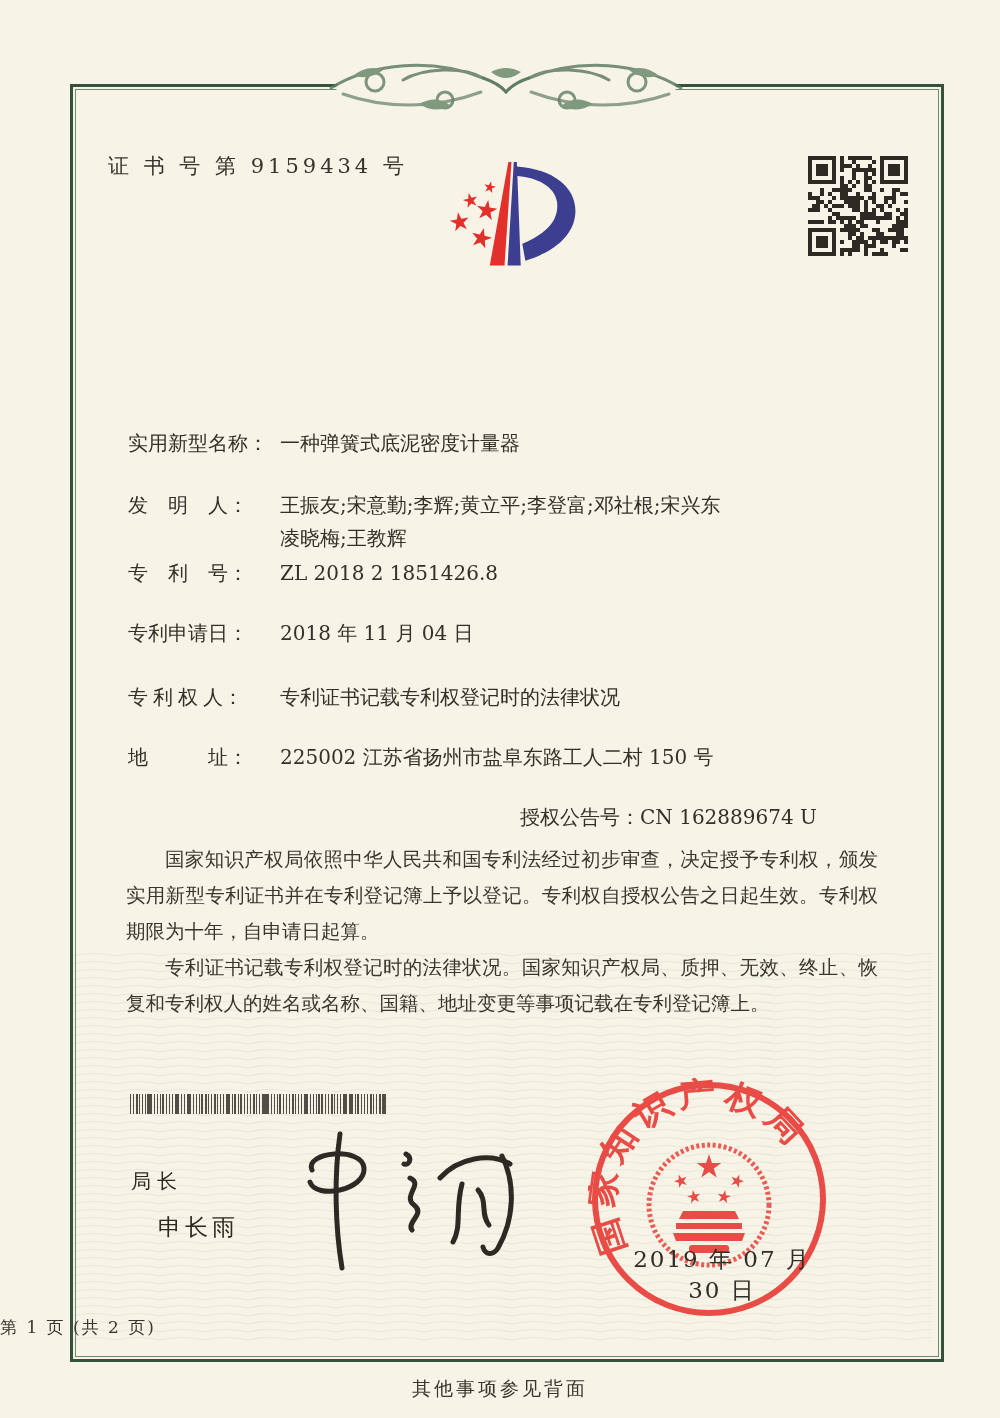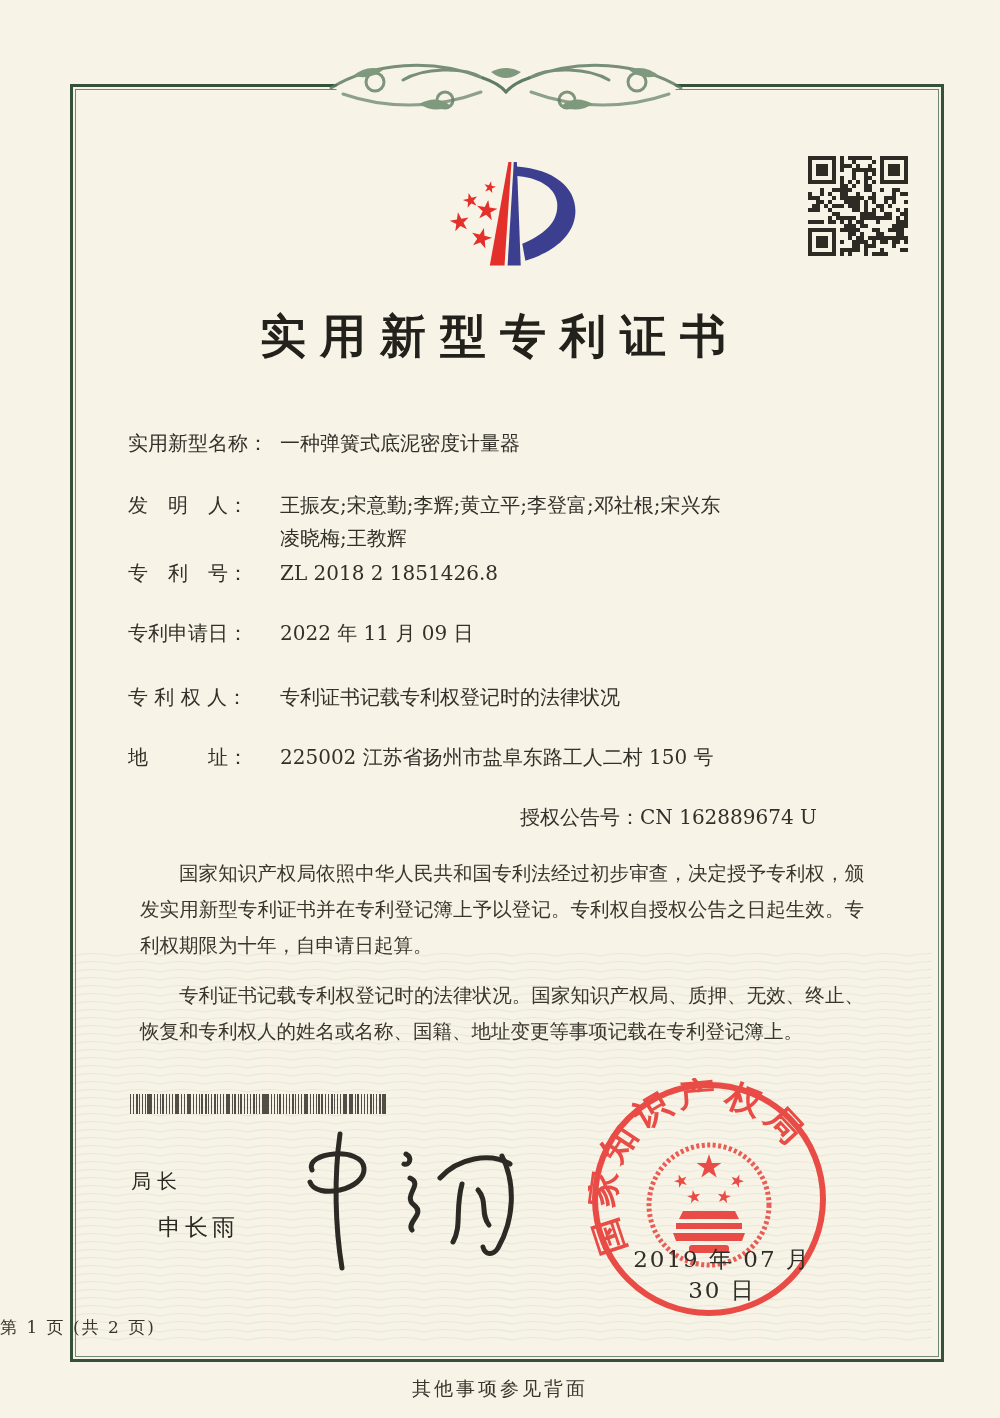--- a/index.html
+++ b/index.html
@@ -26,26 +26,26 @@
     position:absolute;left:108px;top:152px;font-size:21px;
     letter-spacing:4px;z-index:2;color:#35332c;
   }
   .logo{position:absolute;left:428px;top:146px;z-index:2;}
   .qr{position:absolute;left:808px;top:156px;z-index:2;}
   .title{
     position:absolute;left:0;top:306px;width:100%;text-align:center;
     font-size:46px;font-weight:bold;letter-spacing:14px;z-index:2;color:#23211c;
   }
   .row{position:absolute;left:128px;font-size:20px;z-index:2;white-space:nowrap;color:#33302a;}
-  .row .lbl{display:inline-block;min-width:152px;}
+  .row .lbl{display:inline-block;min-width:152px;font-family:Liberation Serif, serif;}
   .para-wrap{
     position:absolute;left:126px;top:842px;width:752px;z-index:2;
     font-size:19.5px;line-height:1.84;text-align:justify;color:#3a362e;
   }
-  .para-wrap p{margin:14px;text-indent:2em;font-family:Liberation Serif, serif;}
+  .para-wrap p{margin:0;text-indent:2em;font-family:Liberation Serif, serif;}
   .barcode{
     position:absolute;left:130px;top:1094px;width:258px;height:20px;z-index:2;opacity:.82;
     background:
       repeating-linear-gradient(90deg,#2f2b25 0 1px,transparent 1px 3px),
       repeating-linear-gradient(90deg,transparent 0 6px,#2f2b25 6px 8px,transparent 8px 13px),
       repeating-linear-gradient(90deg,transparent 0 17px,#2f2b25 17px 19px,transparent 19px 29px);
   }
   .director-title{position:absolute;left:131px;top:1168px;font-size:20px;letter-spacing:6px;z-index:2;}
   .director-name{position:absolute;left:131px;top:1212px;font-size:23px;letter-spacing:4px;z-index:2;margin-left:27px;}
   .signature{position:absolute;left:282px;top:1126px;z-index:2;}
@@ -140,20 +140,21 @@
     </g>
     <g fill="#7e997e">
       <path d="M30,28 q14,-12 30,-6 q-12,10 -30,6z"></path>
       <path d="M336,28 q-14,-12 -30,-6 q12,10 30,6z"></path>
       <path d="M96,56 q16,10 32,2 q-14,-12 -32,-2z"></path>
       <path d="M270,56 q-16,10 -32,2 q14,-12 32,-2z"></path>
       <path d="M168,24 q15,-8 30,0 q-15,12 -30,0z"></path>
     </g>
   </svg>
 
+  <div class="cert-no">证 书 号 第 9159434 号</div>
 
   <svg class="logo" width="170" height="140" viewBox="0 0 220 168">
     <defs>
       <path id="st" d="M0,-1 L0.224,-0.309 0.951,-0.309 0.363,0.118 0.588,0.809 0,0.382 -0.588,0.809 -0.363,0.118 -0.951,-0.309 -0.224,-0.309 Z"></path>
     </defs>
     <path d="M104,14 L108,14 L99,148 L80,148 Z" fill="#e3302b"></path>
     <path d="M111,14 L115,14 L120,148 L103,148 Z" fill="#3c3f90"></path>
     <path d="M115,20 C168,24 196,52 190,86 C185,114 158,132 126,142 L122,120 C150,108 170,92 167,66 C164,46 142,34 113,32 Z" fill="#3c3f90"></path>
     <g fill="#e3302b">
       <use href="#st" transform="translate(80,47) scale(8) rotate(12)"></use>
@@ -471,39 +472,38 @@
       <rect x="20" y="96" width="4" height="4" fill="#2e2a24"></rect>
       <rect x="0" y="92" width="4" height="4" fill="#2e2a24"></rect>
       <rect x="24" y="92" width="4" height="4" fill="#2e2a24"></rect>
       <rect x="24" y="72" width="4" height="4" fill="#2e2a24"></rect>
       <rect x="24" y="96" width="4" height="4" fill="#2e2a24"></rect>
       <rect x="0" y="96" width="4" height="4" fill="#2e2a24"></rect>
       <rect x="24" y="96" width="4" height="4" fill="#2e2a24"></rect>
       <rect x="8" y="80" width="12" height="12" fill="#2e2a24"></rect>
     </svg>
 
-  <div class="title">实用新型专利证书</div>
 
   <div class="row" style="top:430px">
     <span class="lbl">实用新型名称：</span><span>一种弹簧式底泥密度计量器</span>
   </div>
 
   <div class="row" style="top:492px">
     <span class="lbl">发　明　人：</span><span>王振友;宋意勤;李辉;黄立平;李登富;邓社根;宋兴东</span>
   </div>
   <div class="row" style="top:525px;left:280px">
     <span>凌晓梅;王教辉</span>
   </div>
 
   <div class="row" style="top:560px">
     <span class="lbl">专　利　号：</span><span>ZL 2018 2 1851426.8</span>
   </div>
 
   <div class="row" style="top:620px">
-    <span class="lbl">专利申请日：</span><span>2022 年 11 月 09 日</span>
+    <span class="lbl">专利申请日：</span><span>2018 年 11 月 04 日</span>
   </div>
 
   <div class="row" style="top:684px">
     <span class="lbl">专 利 权 人：</span><span>专利证书记载专利权登记时的法律状况</span>
   </div>
 
   <div class="row" style="top:744px">
     <span class="lbl">地　　　址：</span><span>225002  江苏省扬州市盐阜东路工人二村 150 号</span>
   </div>
 

